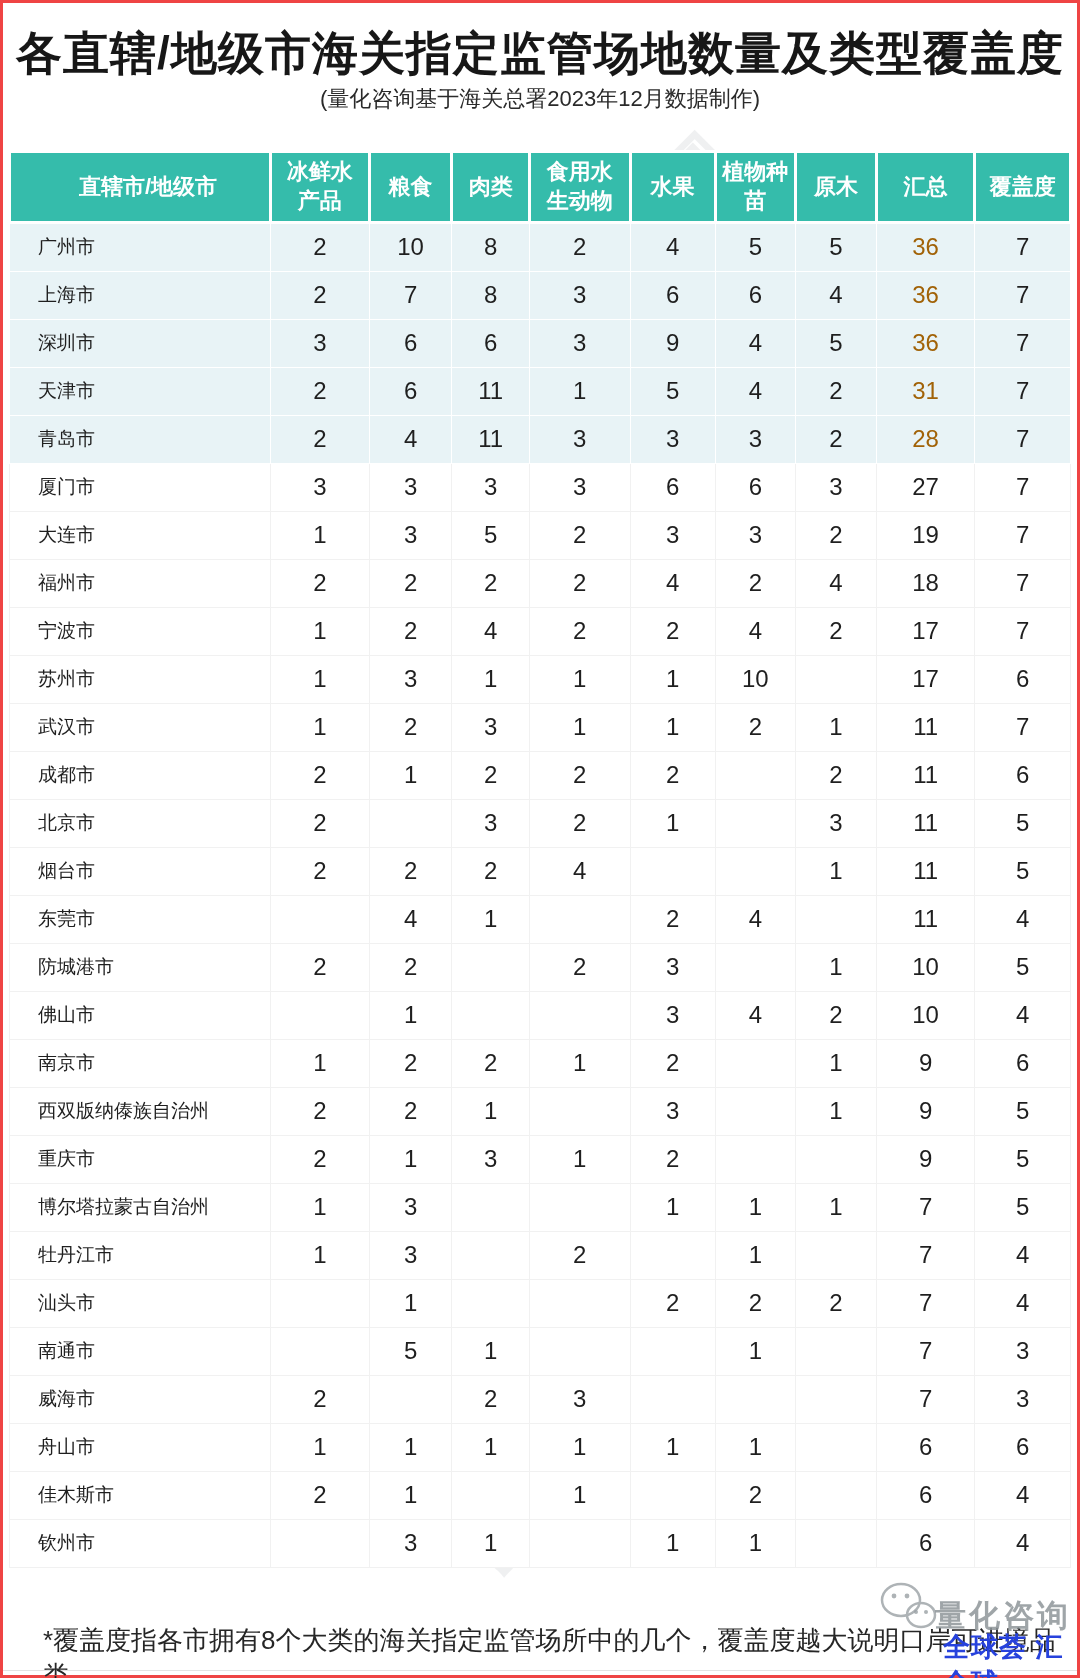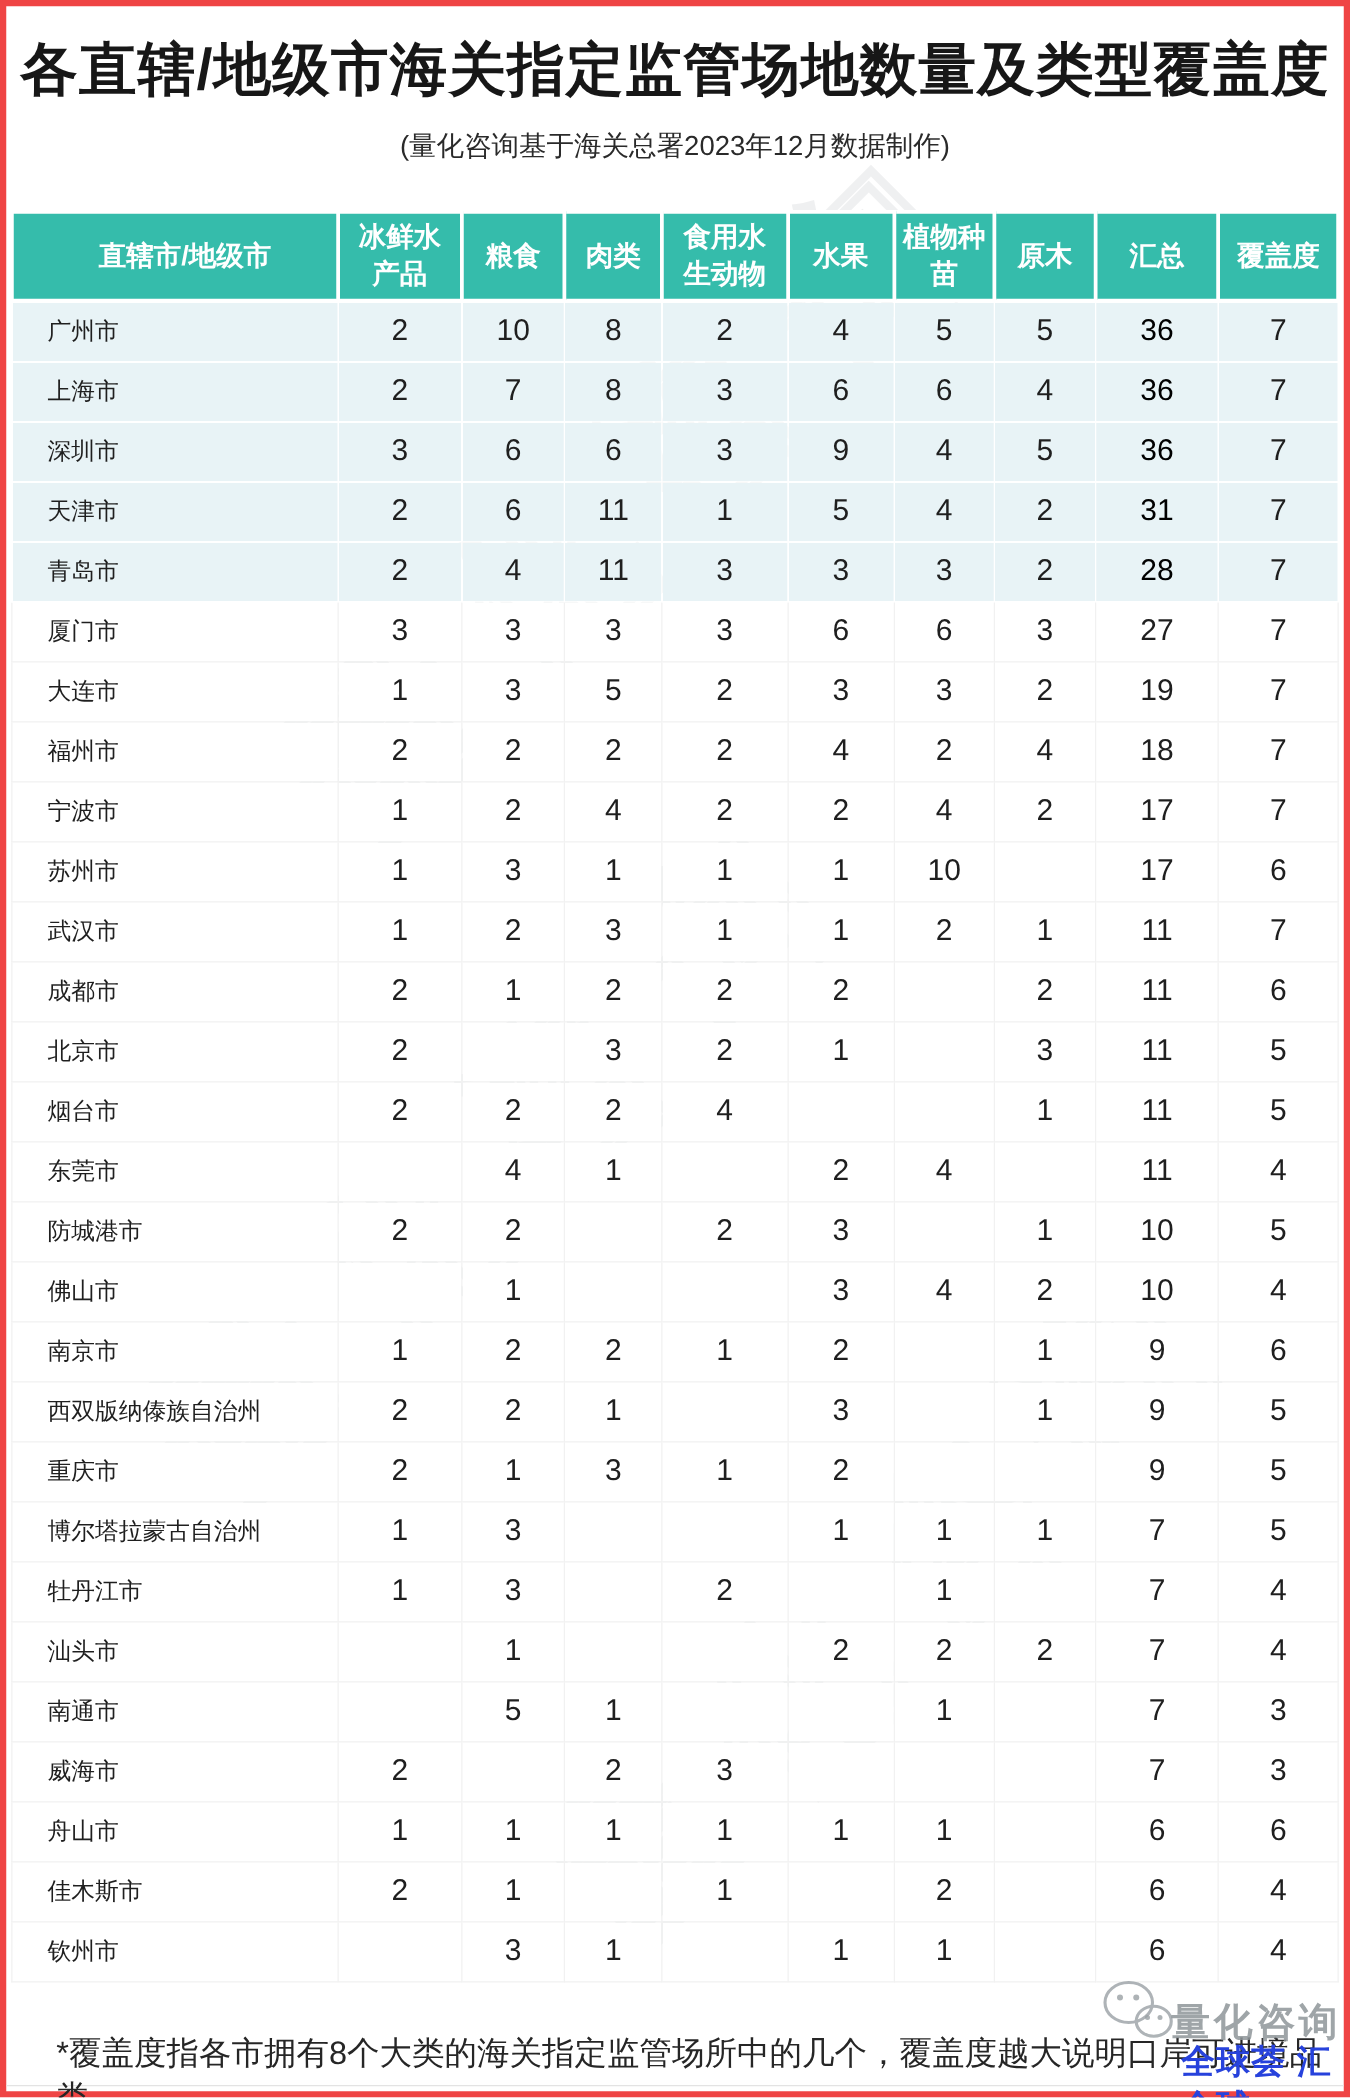--- a/index.html
+++ b/index.html
@@ -1,42 +1,42 @@
 <!DOCTYPE html>
 <html><head>
 <meta charset="utf-8">
 <style>
   html,body{margin:0;padding:0;}
   body{
     width:1080px;height:1678px;position:relative;background:#ffffff;
     font-family:"Liberation Sans","DejaVu Sans",sans-serif;overflow:hidden;
   }
-  .page{position:absolute;inset:0;border:5px solid #ef4444;box-sizing:border-box;}
+  .page{position:absolute;inset:0;border:3px solid #ef4444;box-sizing:border-box;}
   .title{
     text-align:center;padding-top:24px;font-size:46px;font-weight:700;
     color:#171717;letter-spacing:1px;line-height:1.15;
   }
-  .subtitle{text-align:center;margin-top:20px;font-size:22px;color:#2a2a2a;}
+  .subtitle{text-align:center;margin-top:4px;font-size:22px;color:#2a2a2a;}
   table{
     width:1064px;margin:36px auto 0;border-collapse:collapse;table-layout:fixed;
     font-size:24px;color:#1f1f1f;position:relative;z-index:2;
   }
   thead th{
     background:#35BCAB;color:#ffffff;font-weight:600;height:68px;
     border:3px solid #ffffff;font-size:22px;line-height:1.3;padding:0 4px;
     white-space:pre-line;text-align:center;
   }
   thead th.city-h{text-align:center;padding-left:20px;}
   tbody td{
     height:45px;text-align:center;border:1px solid #f1f1f1;background:#ffffff;
     overflow:hidden;
   }
   tbody td.city{text-align:left;padding-left:28px;font-size:19px;white-space:nowrap;}
   tr.hl td{background:#E8F3F6;border-color:#ffffff;}
-  tr.hl td.total{color:#000000;}
+  tr.hl td.total{color:#a16207;}
   .footnote{position:absolute;left:40px;top:1620px;font-size:26px;color:#262626;z-index:3;}
   .wm{
     position:absolute;z-index:1;font-size:150px;font-weight:700;letter-spacing:28px;
     white-space:nowrap;transform:rotate(-45deg);color:transparent;
     -webkit-text-stroke:2px rgba(130,142,148,0.13);pointer-events:none;
   }
   .wm1{left:150px;top:290px;}
   .wm2{left:40px;top:820px;}
   .wm3{left:350px;top:1180px;}
   .brand-icon{position:absolute;left:876px;top:1578px;z-index:4;}

